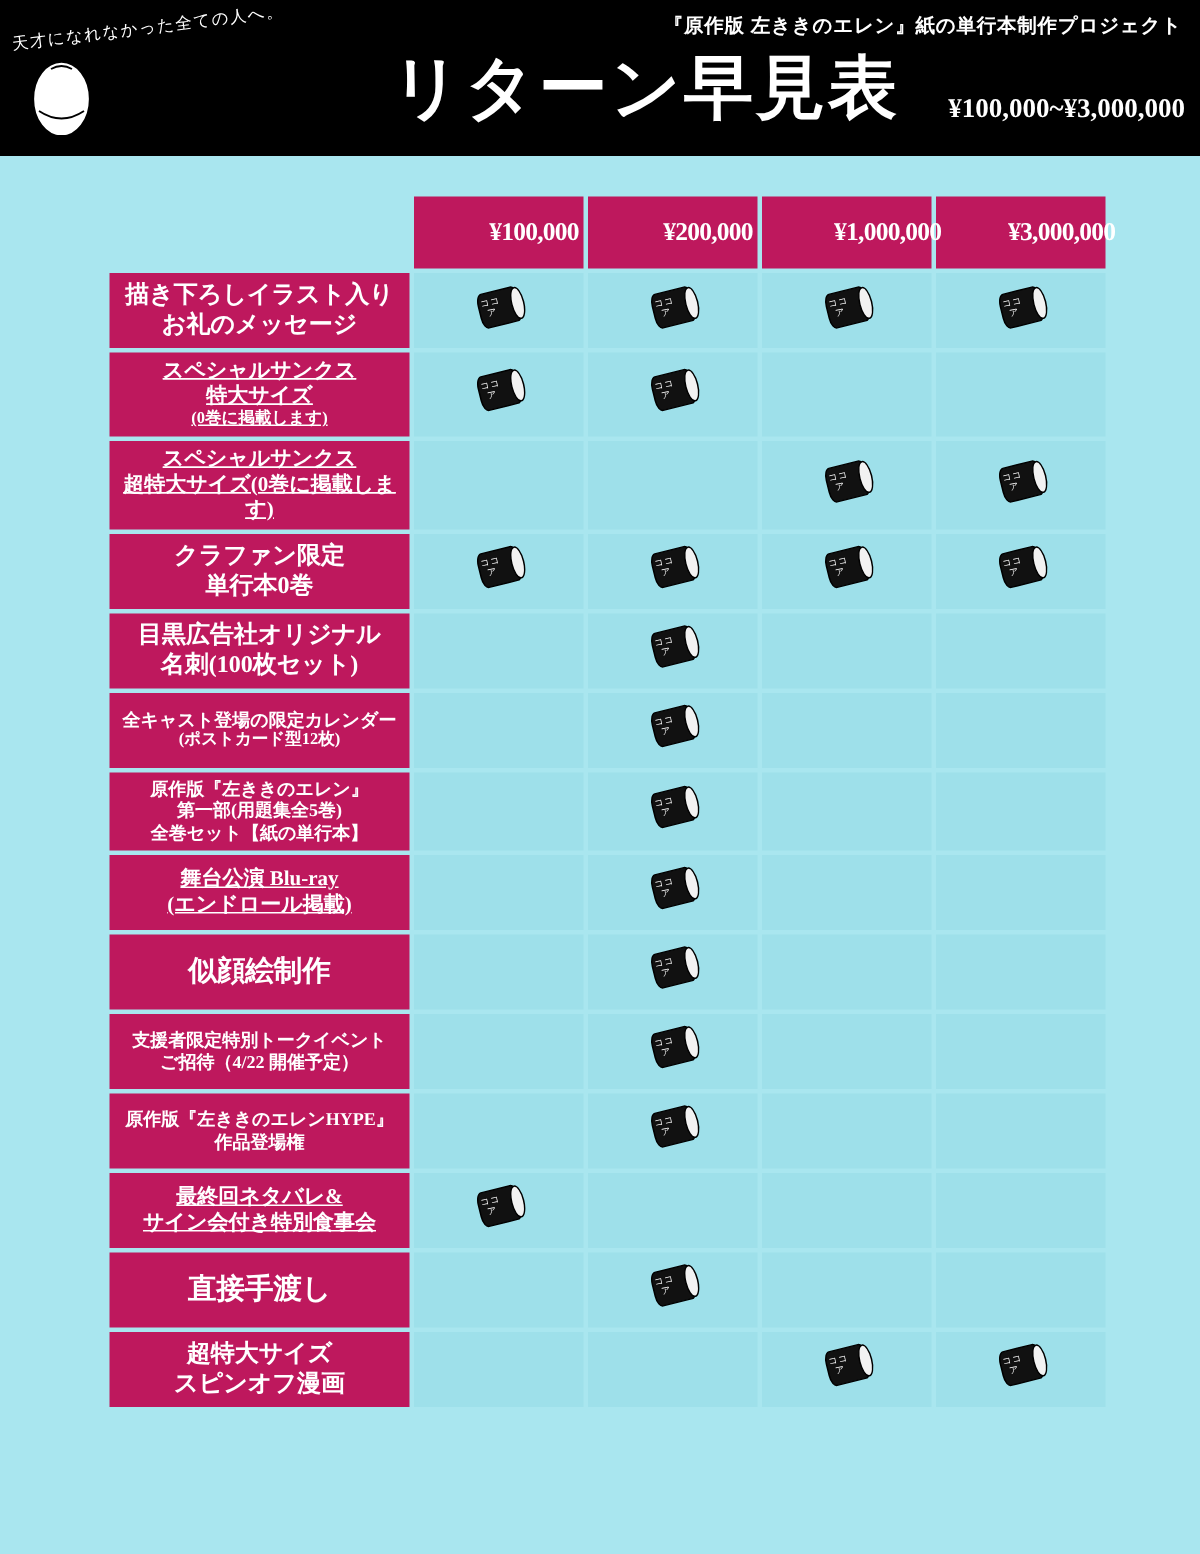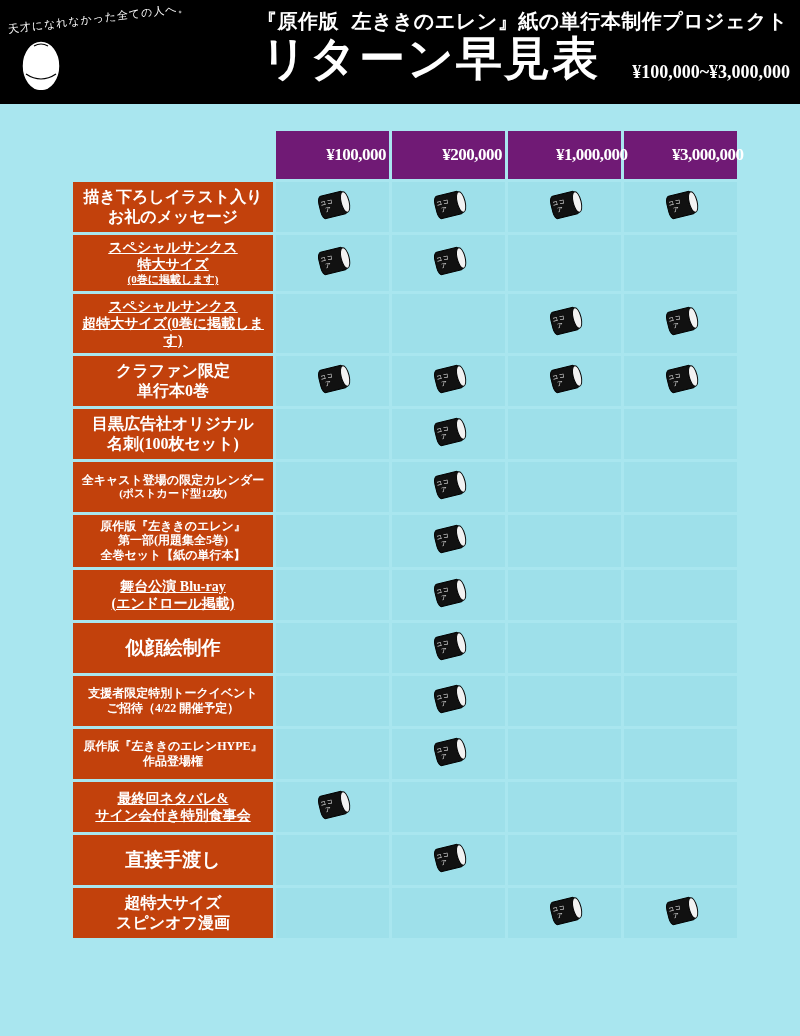--- a/index.html
+++ b/index.html
@@ -21,23 +21,23 @@
     position: relative;
     width: 800px; height: 104px;
     background: #000;
     color: #fff;
   }
   .header-sub {
     position: absolute;
     left: 0; right: 12px;
     top: 8px;
     text-align: right;
-    font-size: 20px;
+    font-size: 13px;
     letter-spacing: 0.5px;
-    font-family: Liberation Mono, monospace;
+    font-family: Liberation Sans, sans-serif;
     font-weight: bold;
     color: #ffffff;
     margin-left: 42px;
   }
   .header-title {
     position: absolute;
     right: 200px;
     top: 36px;
     font-size: 46px;
     line-height: 1;
@@ -91,35 +91,35 @@
   }
   table.return-table col.c-label { width: 200px; }
   table.return-table col.c-tier  { width: 113px; }
 
   thead th.corner {
     background: transparent;
     border: none;
     padding: 0;
   }
   thead th.tier {
-    background: #701a75;
+    background: #be185d;
     color: #fff;
     font-family: "Liberation Serif", serif;
     font-weight: bold;
     font-size: 17px;
     height: 48px;
     vertical-align: middle;
     text-align: center;
     white-space: nowrap;
     letter-spacing: -0.5px;
     padding-left: 48px;
   }
 
   tbody td.label {
-    background: #c2410c;
+    background: #be185d;
     color: #fff;
     font-family: "Liberation Serif", serif;
     font-weight: bold;
     text-align: center;
     vertical-align: middle;
     padding: 4px 6px;
     line-height: 1.22;
     height: 50px;
   }
   tbody td.label .l1 { display: block; }

